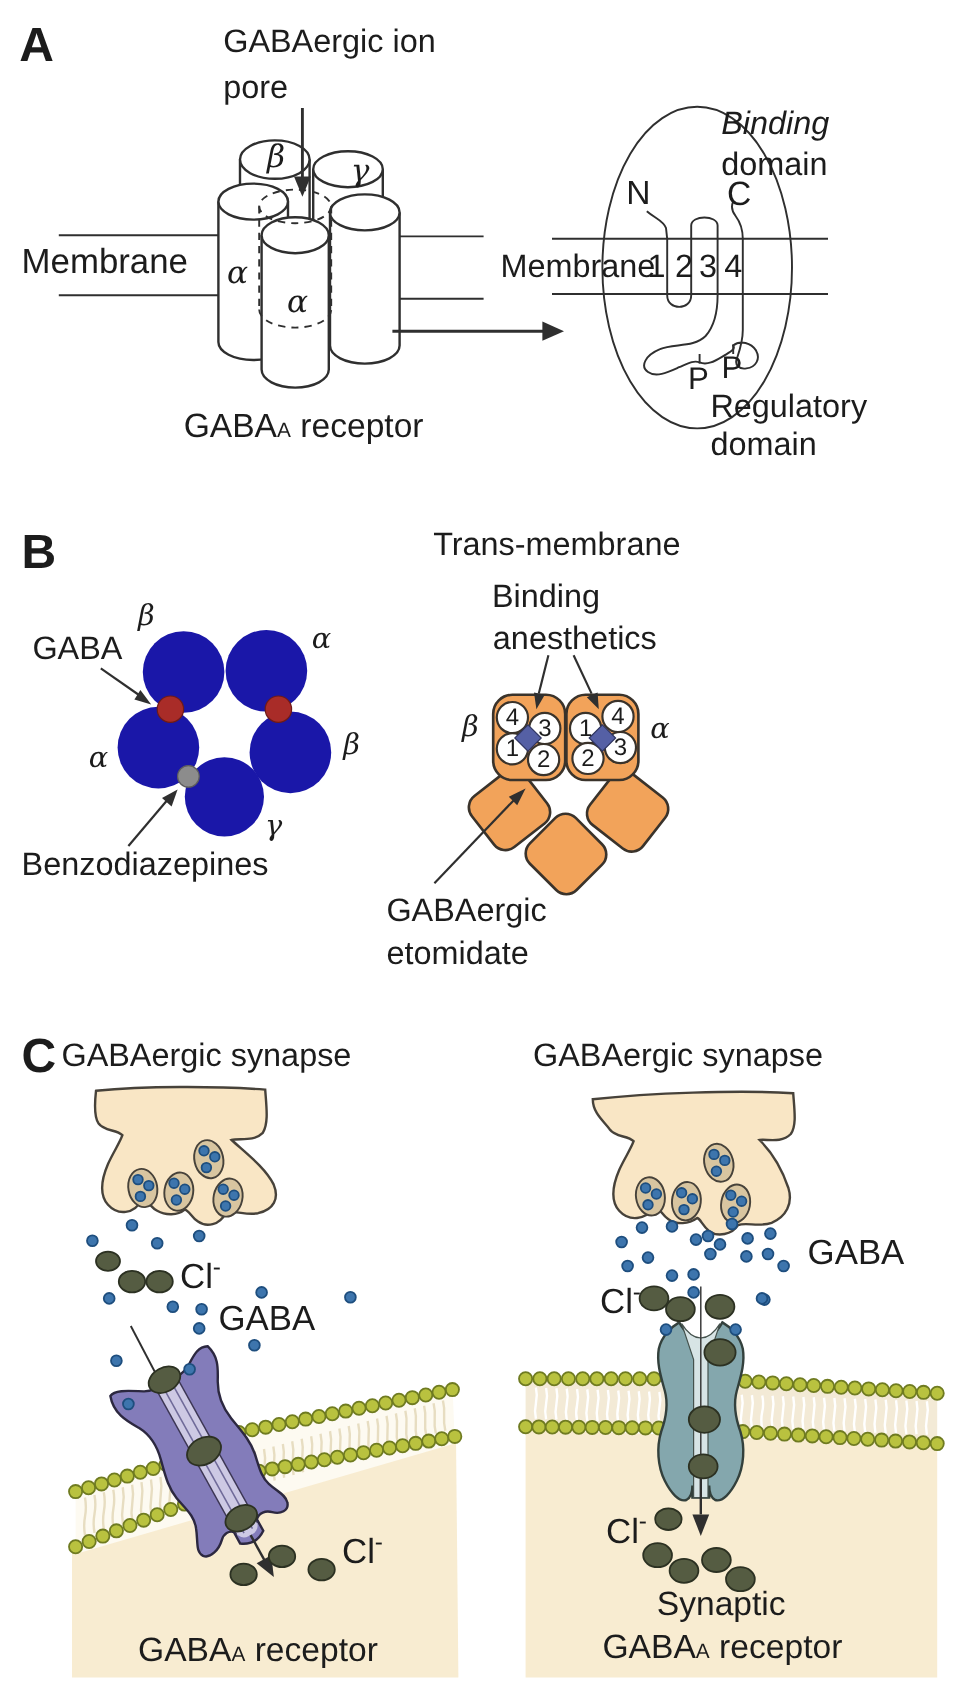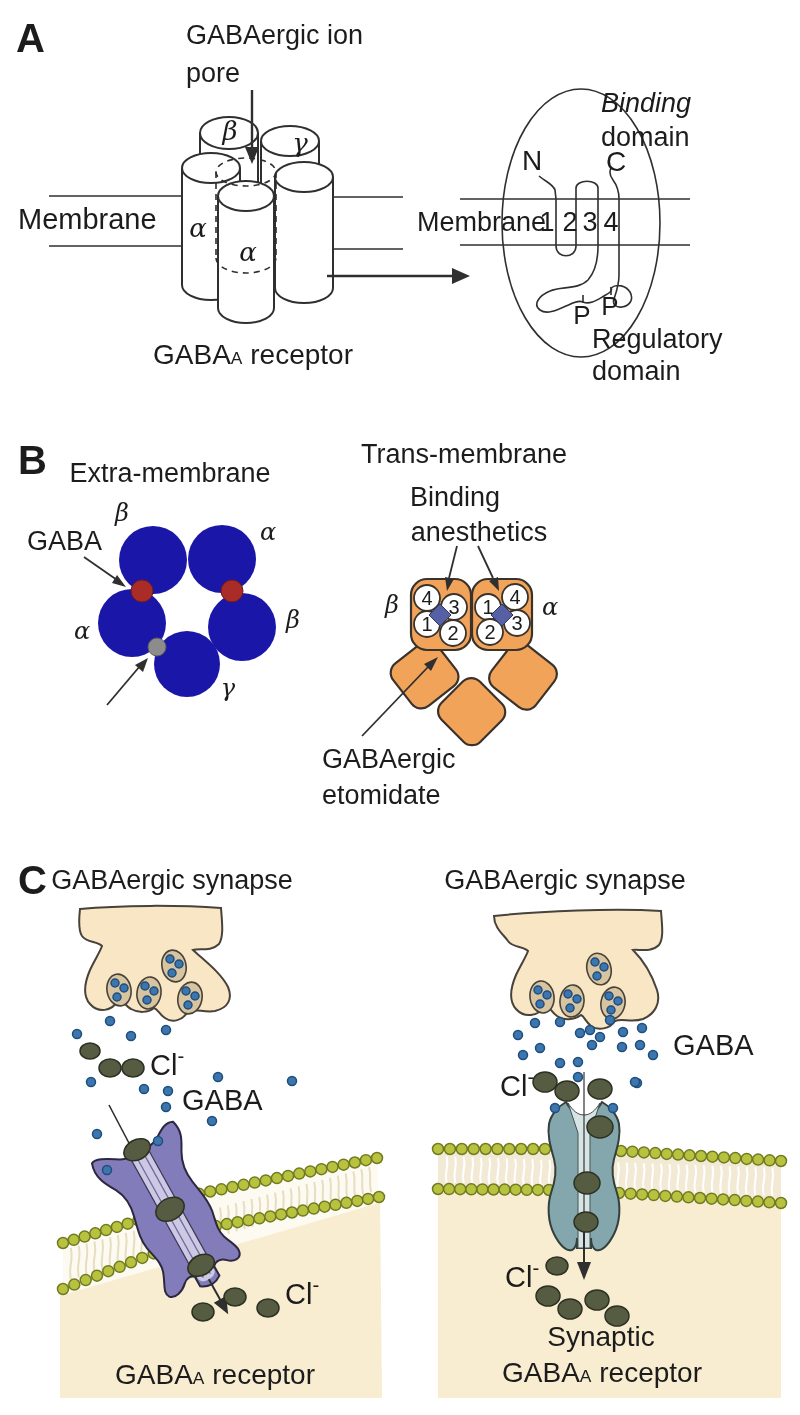--- a/index.html
+++ b/index.html
@@ -517,27 +517,27 @@
 <span class="lbl ctr tmnum" style="left:547px;top:222px;">1</span>
 <span class="lbl ctr tmnum" style="left:570px;top:222px;">2</span>
 <span class="lbl ctr tmnum" style="left:590px;top:222px;">3</span>
 <span class="lbl ctr tmnum" style="left:611px;top:222px;">4</span>
 <span class="lbl ctr t26" style="left:582px;top:315px;">P</span>
 <span class="lbl ctr t26" style="left:610px;top:306px;">P</span>
 <span class="lbl t27" style="left:592px;top:339px;">Regulatory</span>
 <span class="lbl t27" style="left:592px;top:371px;">domain</span>
 
 <span class="lbl panel-letter" style="left:18px;top:460px;">B</span>
-<span class="lbl ctr t27" style="left:170px;top:473px;">Extra-membrane</span>
 <span class="lbl t27" style="left:27px;top:541px;">GABA</span>
 <span class="lbl ctr greek-sm" style="left:122px;top:513px;">β</span>
 <span class="lbl ctr greek-sm" style="left:268px;top:532px;">α</span>
 <span class="lbl ctr greek-sm" style="left:82px;top:631px;">α</span>
 <span class="lbl ctr greek-sm" style="left:293px;top:620px;">β</span>
 <span class="lbl ctr greek-sm" style="left:228px;top:688px;">γ</span>
+<span class="lbl t27" style="left:18px;top:721px;">Benzodiazepines</span>
 <span class="lbl ctr t27" style="left:464px;top:454px;">Trans-membrane</span>
 <span class="lbl ctr t27" style="left:455px;top:497px;">Binding</span>
 <span class="lbl ctr t27" style="left:479px;top:532px;">anesthetics</span>
 <span class="lbl ctr greek-sm" style="left:392px;top:605px;">β</span>
 <span class="lbl ctr greek-sm" style="left:550px;top:607px;">α</span>
 <span class="lbl ctr subnum" style="left:427px;top:598px;">4</span>
 <span class="lbl ctr subnum" style="left:454px;top:607px;">3</span>
 <span class="lbl ctr subnum" style="left:427px;top:624px;">1</span>
 <span class="lbl ctr subnum" style="left:453px;top:633px;">2</span>
 <span class="lbl ctr subnum" style="left:488px;top:607px;">1</span>

